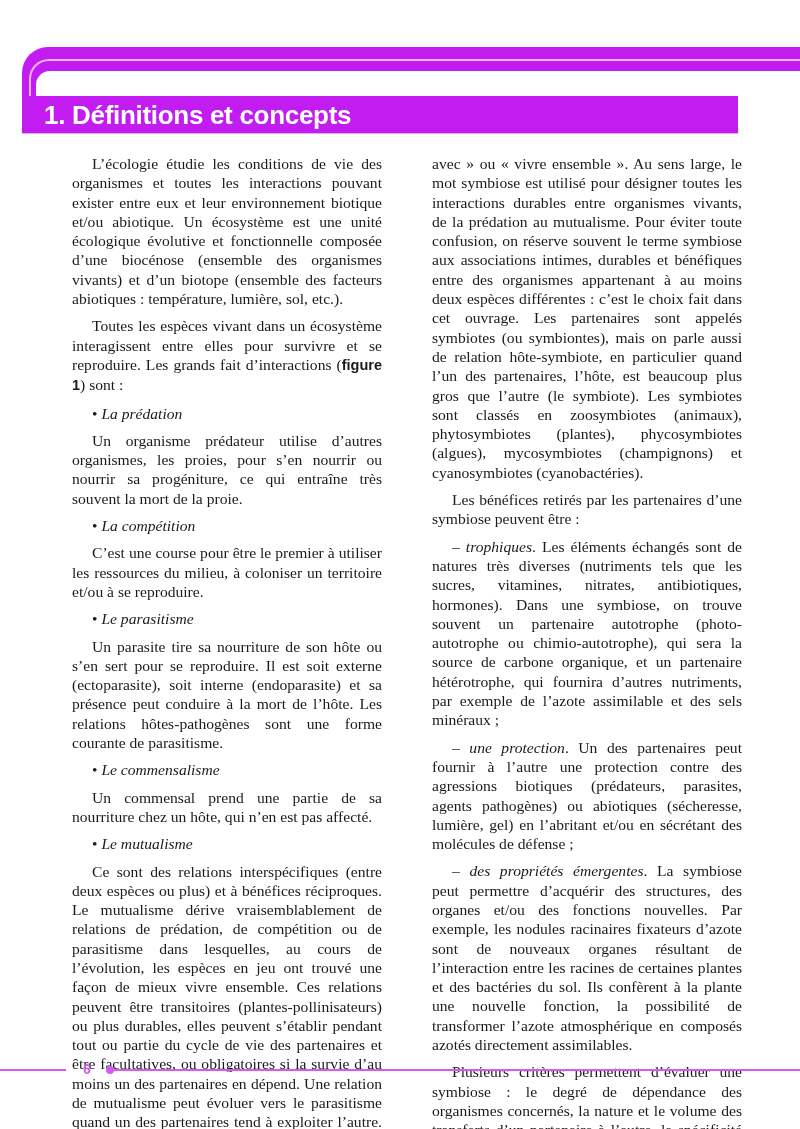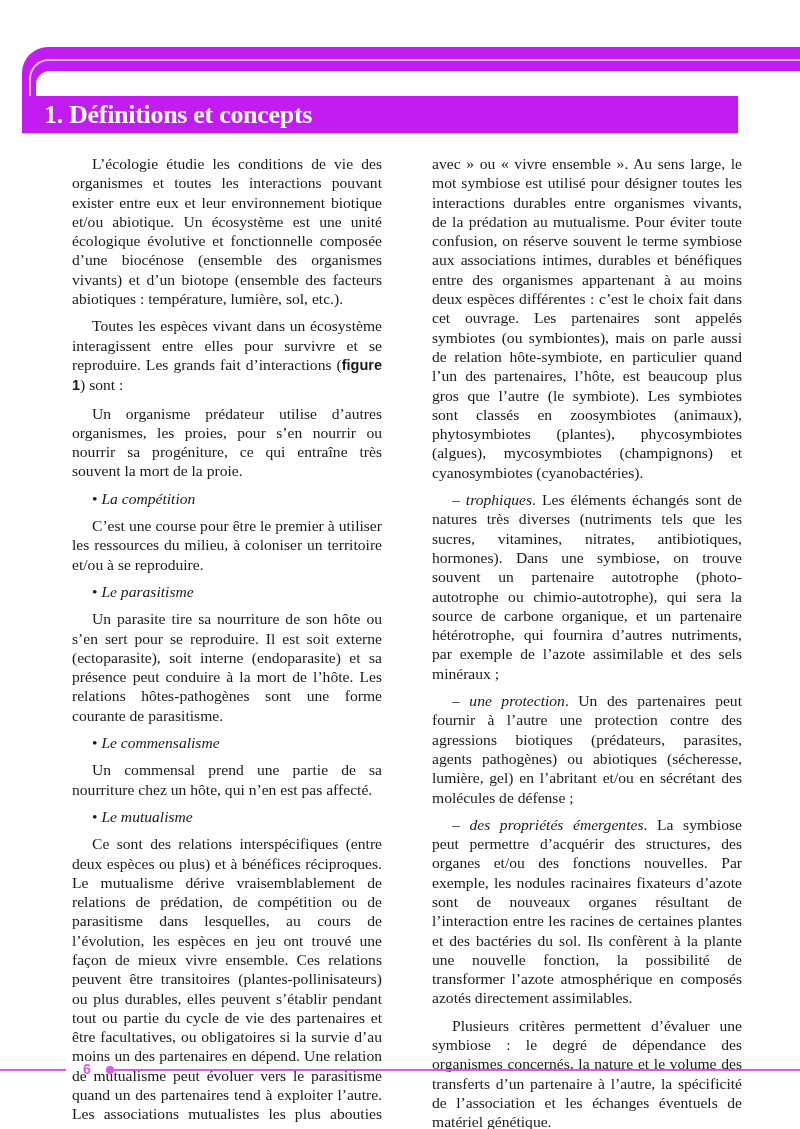--- a/index.html
+++ b/index.html
@@ -18,21 +18,21 @@
     .frame-inner {
       position: absolute; left: 36px; top: 71px; width: 800px; height: 62px;
       background: #ffffff; border-top-left-radius: 14px;
     }
     .title-bar {
       position: absolute; left: 22px; top: 96px; width: 716px; height: 37px;
       background: #c21cf0; border-bottom: 1px solid #e7a6f7;
     }
     .page-title {
       position: absolute; left: 44px; top: 100px; margin: 0;
-      font-family: Liberation Serif, serif; font-weight: bold;
+      font-family: Liberation Sans, sans-serif; font-weight: bold;
       font-size: 26px; line-height: 30px; color: #ffffff; letter-spacing: -0.3px;
     }
 
     
     .col {
       position: absolute; top: 146px; width: 326px;
       font-size: 15.6px; line-height: 19.3px; text-align: justify; hyphens: manual;
     }
     .col-left { left: 64px; }
     .col-right { left: 424px; }
@@ -64,39 +64,41 @@
 <div class="frame-outer"></div>
 <div class="frame-line"></div>
 <div class="frame-inner"></div>
 <div class="title-bar"></div>
 <h1 class="page-title">1. Définitions et concepts</h1>
 
 <div class="col col-left">
   <p>L’écologie étudie les conditions de vie des organismes et toutes les interactions pouvant exister entre eux et leur environnement biotique et/ou abiotique. Un écosystème est une unité écologique évolutive et fonctionnelle composée d’une biocénose (ensemble des organismes vivants) et d’un biotope (ensemble des facteurs abiotiques : température, lumière, sol, etc.).</p>
   <p><span>Toutes les espèces vivant dans un écosystème interagissent entre elles pour survivre et se reproduire. Les grands fait d’interactions (</span><strong>figure 1</strong><span>) sont :</span></p>
 
+  <p class="bullet"><span class="dot">•</span> <span>La prédation</span></p>
   <p>Un organisme prédateur utilise d’autres organismes, les proies, pour s’en nourrir ou nourrir sa progéniture, ce qui entraîne très souvent la mort de la proie.</p>
 
   <p class="bullet"><span class="dot">•</span> <span>La compétition</span></p>
   <p>C’est une course pour être le premier à utiliser les ressources du milieu, à coloniser un territoire et/ou à se reproduire.</p>
 
   <p class="bullet"><span class="dot">•</span> <span>Le parasitisme</span></p>
   <p>Un parasite tire sa nourriture de son hôte ou s’en sert pour se reproduire. Il est soit externe (ectoparasite), soit interne (endoparasite) et sa présence peut conduire à la mort de l’hôte. Les relations hôtes-pathogènes sont une forme courante de parasitisme.</p>
 
   <p class="bullet"><span class="dot">•</span> <span>Le commensalisme</span></p>
   <p>Un commensal prend une partie de sa nourriture chez un hôte, qui n’en est pas affecté.</p>
 
   <p class="bullet"><span class="dot">•</span> <span>Le mutualisme</span></p>
   <p>Ce sont des relations interspécifiques (entre deux espèces ou plus) et à bénéfices réciproques. Le mutualisme dérive vraisemblablement de relations de prédation, de compétition ou de parasitisme dans lesquelles, au cours de l’évolution, les espèces en jeu ont trouvé une façon de mieux vivre ensemble. Ces relations peuvent être transitoires (plantes-pollinisateurs) ou plus durables, elles peuvent s’établir pendant tout ou partie du cycle de vie des partenaires et être facultatives, ou obligatoires si la survie d’au moins un des partenaires en dépend. Une relation de mutualisme peut évoluer vers le parasitisme quand un des partenaires tend à exploiter l’autre. Les associations mutualistes les plus abouties sont les symbioses.</p>
 
   <p>Le terme symbiose signifie littéralement « forme</p>
 </div>
 
 <div class="col col-right">
   <p class="noindent">avec » ou « vivre ensemble ». Au sens large, le mot symbiose est utilisé pour désigner toutes les interactions durables entre organismes vivants, de la prédation au mutualisme. Pour éviter toute confusion, on réserve souvent le terme symbiose aux associations intimes, durables et bénéfiques entre des organismes appartenant à au moins deux espèces différentes : c’est le choix fait dans cet ouvrage. Les partenaires sont appelés symbiotes (ou symbiontes), mais on parle aussi de relation hôte-symbiote, en particulier quand l’un des partenaires, l’hôte, est beaucoup plus gros que l’autre (le symbiote). Les symbiotes sont classés en zoosymbiotes (animaux), phytosymbiotes (plantes), phycosymbiotes (algues), mycosymbiotes (champignons) et cyanosymbiotes (cyanobactéries).</p>
+  <p>Les bénéfices retirés par les partenaires d’une symbiose peuvent être :</p>
 
   <p><span>–</span> <em>trophiques</em><span>. Les éléments échangés sont de natures très diverses (nutriments tels que les sucres, vitamines, nitrates, antibiotiques, hormones). Dans une symbiose, on trouve souvent un partenaire autotrophe (photo-autotrophe ou chimio-autotrophe), qui sera la source de carbone organique, et un partenaire hétérotrophe, qui fournira d’autres nutriments, par exemple de l’azote assimilable et des sels minéraux ;</span></p>
 
   <p><span>–</span> <em>une protection</em><span>. Un des partenaires peut fournir à l’autre une protection contre des agressions biotiques (prédateurs, parasites, agents pathogènes) ou abiotiques (sécheresse, lumière, gel) en l’abritant et/ou en sécrétant des molécules de défense ;</span></p>
 
   <p><span>–</span> <em>des propriétés émergentes</em><span>. La symbiose peut permettre d’acquérir des structures, des organes et/ou des fonctions nouvelles. Par exemple, les nodules racinaires fixateurs d’azote sont de nouveaux organes résultant de l’interaction entre les racines de certaines plantes et des bactéries du sol. Ils confèrent à la plante une nouvelle fonction, la possibilité de transformer l’azote atmosphérique en composés azotés directement assimilables.</span></p>
 
   <p>Plusieurs critères permettent d’évaluer une symbiose : le degré de dépendance des organismes concernés, la nature et le volume des transferts d’un partenaire à l’autre, la spécificité de l’association et les échanges éventuels de matériel génétique.</p>
 </div>
 

